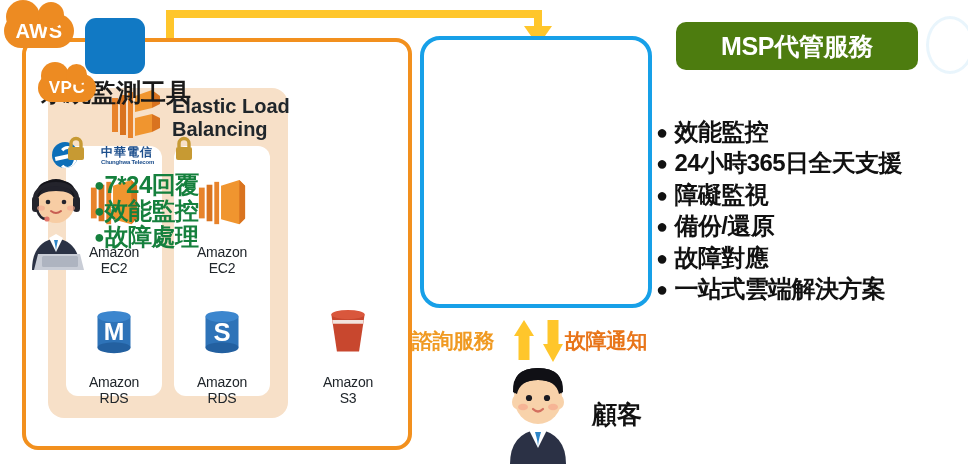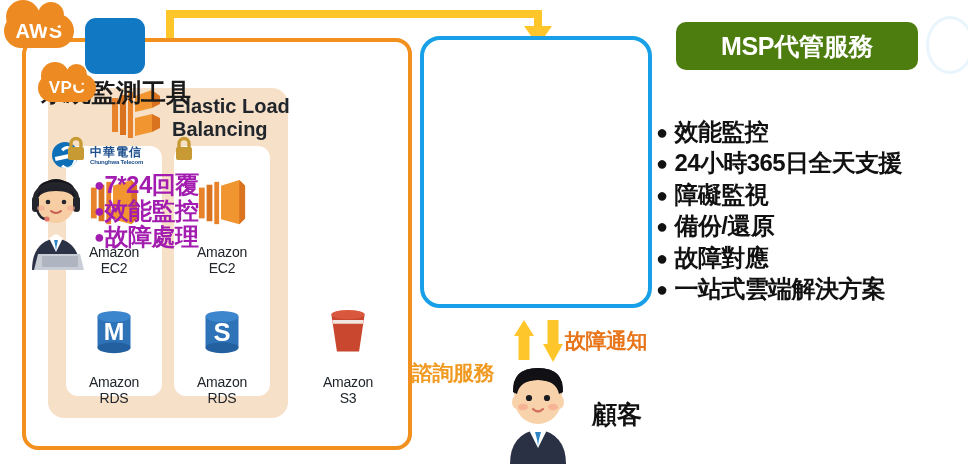--- a/index.html
+++ b/index.html
@@ -80,46 +80,46 @@
   .mon-square{
     position:absolute;left:85px;top:18px;width:60px;height:56px;
     background:#1179C4;border-radius:11px;
   }
   .mon-title{
     position:absolute;left:0;top:76px;width:232px;text-align:center;
     font-size:25px;font-weight:bold;color:#1A1A1A;letter-spacing:0px;
   }
   .cht-logo{
     position:absolute;left:52px;top:140px;width:130px;height:30px;
-    display:flex;align-items:center;gap:12px;
+    display:flex;align-items:center;gap:23px;
   }
   .cht-mark{width:26px;height:26px;border-radius:50%;background:#0D6FB8;
     position:relative;flex:0 0 auto;overflow:hidden;}
   .cht-mark:before{content:"";position:absolute;left:6px;top:4px;width:13px;height:18px;
     border:3px solid #ffffff;border-radius:50%;border-left-color:transparent;}
   .cht-mark:after{content:"";position:absolute;left:3px;top:13px;width:19px;height:4px;background:#ffffff;
     transform:rotate(-12deg);}
   .cht-txt{line-height:1;}
   .cht-cn{font-size:12px;font-weight:bold;color:#1C4E8C;letter-spacing:1px;}
   .cht-en{font-size:6px;font-weight:bold;color:#1C4E8C;letter-spacing:-.2px;margin-top:1px;}
 
   .agent{position:absolute;left:18px;top:176px;width:76px;height:94px;}
 
   .mon-list{position:absolute;left:94px;top:172px;width:132px;}
   .mon-list li{
-    list-style:none;font-size:24px;font-weight:bold;color:#a21caf;
+    list-style:none;font-size:24px;font-weight:bold;color:#15803d;
     line-height:1.08;margin:0;padding:0;white-space:nowrap;letter-spacing:-.5px;
   }
   .mon-list li .dot{font-size:18px;vertical-align:2px;}
   .mon-list{margin:0;padding:0;}
 
   
   .flow-left{
     position:absolute;left:412px;top:327px;font-size:21px;font-weight:bold;
-    color:#F09A22;letter-spacing:-.5px;margin-top:32px;
+    color:#F09A22;letter-spacing:-.5px;
   }
   .flow-right{
     position:absolute;left:565px;top:327px;font-size:21px;font-weight:bold;
     color:#E8751A;letter-spacing:-.5px;
   }
 
   .customer{position:absolute;left:496px;top:360px;width:84px;height:104px;}
   .cust-label{
     position:absolute;left:592px;top:398px;font-size:25px;font-weight:bold;color:#111;
   }

